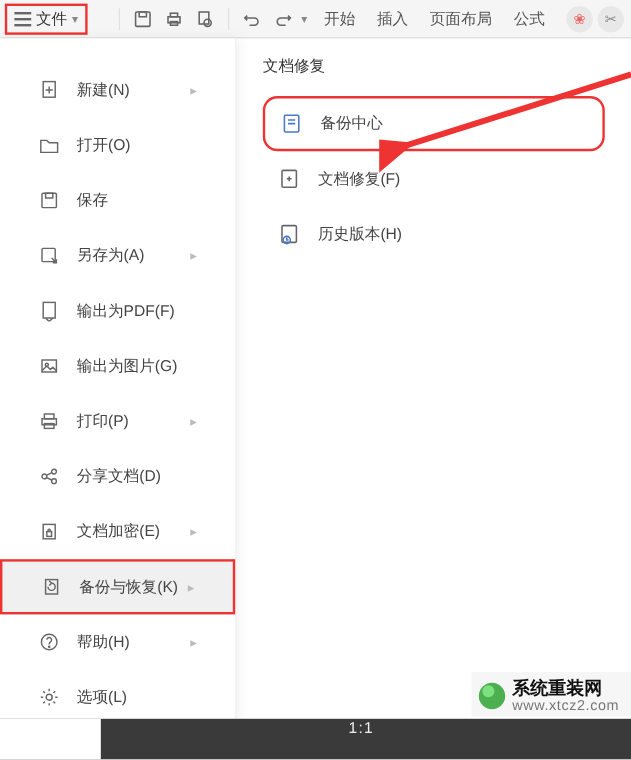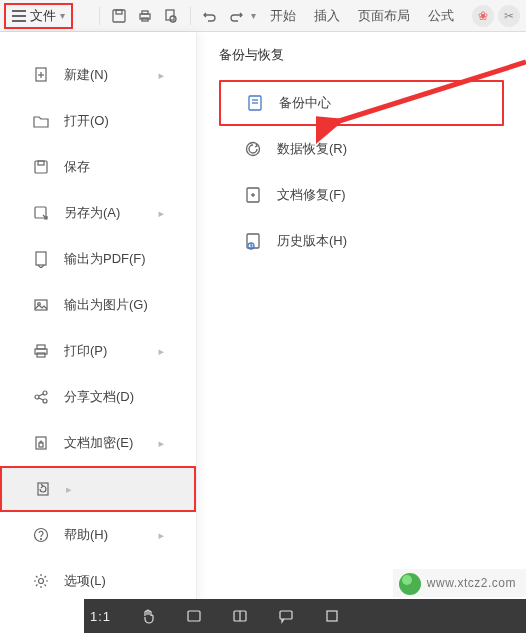--- a/index.html
+++ b/index.html
@@ -64,23 +64,23 @@
     .sidebar-icon { width: 18px; height: 18px; margin-right: 14px; display: flex; align-items: center; justify-content: center; color: #666; }
     .sidebar-label { flex: 1; font-size: 13px; color: #444; }
     .chevron { font-size: 11px; color: #bbb; }
 
     .content { flex: 1; padding: 14px 22px; position: relative; }
     .section-title { font-size: 13px; color: #333; margin-bottom: 16px; }
     .option-item {
       display: flex;
       align-items: center;
       height: 46px;
-      padding: 0 24px;
+      padding: 0 12px;
       cursor: pointer;
-      border-radius: 1px;
+      border-radius: 12px;
     }
     .option-item.highlighted { border: 2px solid #e33; }
     .option-icon { width: 20px; height: 20px; margin-right: 14px; display: flex; align-items: center; justify-content: center; }
     .option-label { font-size: 13px; color: #444; }
 
     .red-arrow { position: absolute; top: 0; right: 0; pointer-events: none; }
 
     .watermark {
       position: absolute;
       right: 0;
@@ -100,20 +100,21 @@
     .bottombar {
       position: absolute;
       bottom: 0; left: 0; right: 0;
       height: 34px;
       background: #3a3a3a;
       display: flex;
       align-items: center;
       padding: 0 14px;
       gap: 28px;
       color: #eee;
+      flex-direction: column;
     }
     .bottombar-left-cover { position: absolute; left:0; bottom:0; width: 84px; height: 34px; background:#fff; display:flex; align-items:center; padding-left:18px;}
     .bottombar .zoom { font-size: 13px; color: #eee; letter-spacing: 1px; margin-left: 76px;}
     .bb-icon { width: 18px; height: 18px; display:flex; align-items:center; justify-content:center; color:#ddd; }
 
     svg { display: block; }
   </style>
 </head>
 <body>
 
@@ -268,20 +269,21 @@
       <span class="chevron">▸</span>
     </div>
     <div class="sidebar-item highlighted">
       <div class="sidebar-icon">
           <svg width="18" height="18" viewBox="0 0 18 18" fill="none" stroke="#666" stroke-width="1.2">
             <rect x="4" y="3" width="10" height="12"></rect>
             <path d="M6 9 a3 3 0 1 0 3 -3"></path>
             <path d="M7 4 l2 2 l-2 2"></path>
           </svg>
         </div>
+      <span class="sidebar-label">备份与恢复(K)</span>
       <span class="chevron">▸</span>
     </div>
     <div class="sidebar-item">
       <div class="sidebar-icon">
           <svg width="18" height="18" viewBox="0 0 18 18" fill="none" stroke="#666" stroke-width="1.2">
             <circle cx="9" cy="9" r="6.5"></circle>
             <path d="M7 7 a2 2 0 1 1 3 2 c-1 0.5 -1 1 -1 2"></path>
             <circle cx="9" cy="13" r="0.5" fill="#666"></circle>
           </svg>
         </div>
@@ -302,41 +304,31 @@
           <svg width="18" height="18" viewBox="0 0 18 18" fill="none" stroke="#666" stroke-width="1.2">
             <rect x="3" y="3" width="8" height="12"></rect>
             <path d="M11 9 h5 M14 6 l3 3 l-3 3"></path>
           </svg>
         </div>
       <span class="sidebar-label">退出(Q)</span>
     </div>
   </div>
 
   <div class="content">
-    <div class="section-title">备份与恢复</div>
+    <div class="section-title">文档修复</div>
 
     <div class="option-item highlighted">
       <div class="option-icon">
           <svg width="20" height="20" viewBox="0 0 20 20" fill="none" stroke="#4a7ac7" stroke-width="1.3">
             <rect x="4" y="3" width="12" height="14" rx="1"></rect>
             <line x1="7" y1="7" x2="13" y2="7"></line>
             <line x1="7" y1="10" x2="13" y2="10"></line>
           </svg>
         </div>
       <span class="option-label">备份中心</span>
-    </div>
-    <div class="option-item">
-      <div class="option-icon">
-          <svg width="20" height="20" viewBox="0 0 20 20" fill="none" stroke="#666" stroke-width="1.3">
-            <circle cx="10" cy="10" r="6.5"></circle>
-            <path d="M10 6 a4 4 0 1 0 4 4"></path>
-            <path d="M13 5 l1 2 l-2 1"></path>
-          </svg>
-        </div>
-      <span class="option-label">数据恢复(R)</span>
     </div>
     <div class="option-item">
       <div class="option-icon">
           <svg width="20" height="20" viewBox="0 0 20 20" fill="none" stroke="#666" stroke-width="1.3">
             <rect x="4" y="3" width="12" height="14" rx="1"></rect>
             <line x1="8" y1="10" x2="12" y2="10"></line>
             <line x1="10" y1="8" x2="10" y2="12"></line>
           </svg>
         </div>
       <span class="option-label">文档修复(F)</span>
@@ -359,20 +351,21 @@
         </marker>
       </defs>
       <line x1="210" y1="10" x2="20" y2="70" stroke="#e33" stroke-width="5" marker-end="url(#arrowhead)"></line>
     </svg>
   </div>
 </div>
 
 <div class="watermark">
   <div class="watermark-logo"></div>
   <div>
+    <div class="brand-main">系统重装网</div>
     <div class="brand-sub">www.xtcz2.com</div>
   </div>
 </div>
 
 <div class="bottombar">
   <span class="zoom">1:1</span>
   <div class="bb-icon">
       <svg width="16" height="16" viewBox="0 0 16 16" fill="none" stroke="#ddd" stroke-width="1.2">
         <path d="M5 8 v-4 a1 1 0 0 1 2 0 v3 M7 7 v-4 a1 1 0 0 1 2 0 v4 M9 7 v-3 a1 1 0 0 1 2 0 v4 M11 8 a1 1 0 0 1 2 0 v3 a4 4 0 0 1 -8 0 v-2"></path>
       </svg>

